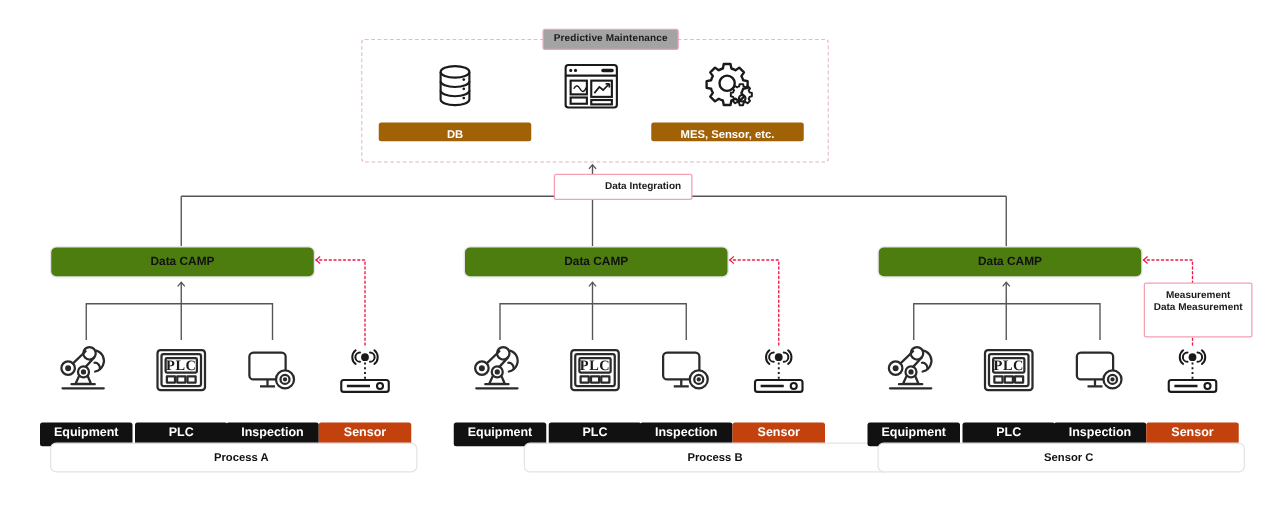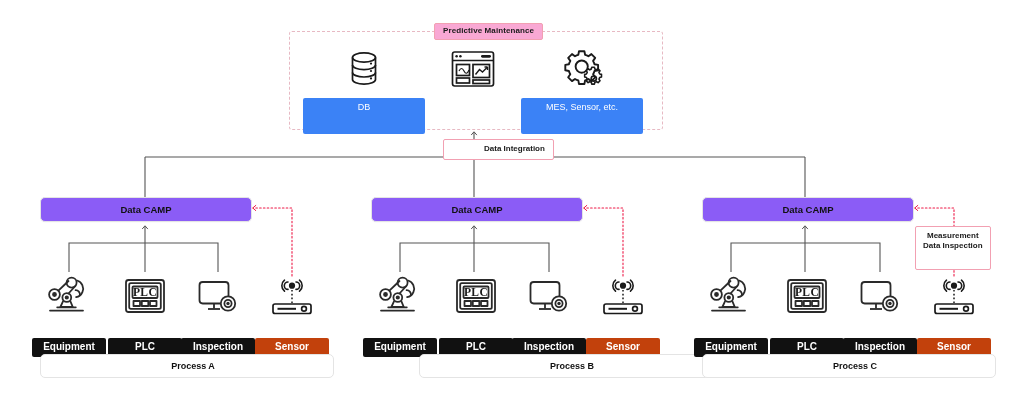--- a/index.html
+++ b/index.html
@@ -13,45 +13,45 @@
   #wires{position:absolute;left:0;top:0;width:1024px;height:407px;pointer-events:none;}
 
   
   .pm-panel{
     position:absolute;left:289px;top:31px;width:372px;height:97px;
     border:1px dashed #e7b9c3;border-radius:3px;background:#fff;
   }
   .pm-title{
     position:absolute;left:434px;top:23px;
     padding:3px 8px 4px;
-    border:1px solid #f2a0b2;border-radius:2px;background:#f9a8d4;
+    border:1px solid #f2a0b2;border-radius:2px;background:#a3a3a3;
     font-size:8px;font-weight:bold;color:#1a1a1a;letter-spacing:.1px;
     white-space:nowrap;line-height:1;
   }
   .pm-cell{position:absolute;top:46px;width:122px;text-align:center;}
   .pm-cell .ic{height:46px;display:flex;align-items:center;justify-content:center;}
   .blackbar{
-    margin-top:6px;background:#3b82f6;color:#fff;border-radius:2px;
-    font-size:9px;font-weight:normal;padding:5px 0 22px;line-height:1;white-space:nowrap;
+    margin-top:6px;background:#a16207;color:#fff;border-radius:2px;
+    font-size:9px;font-weight:bold;padding:5px 0 1px;line-height:1;white-space:nowrap;
   }
 
   
   .wire-chip{
     position:absolute;
     border:1px solid #f2a0b2;border-radius:2px;background:#fff;
     font-size:8px;font-weight:bold;color:#1a1a1a;line-height:1.25;
     padding:4px 8px 5px;white-space:nowrap;text-align:center;
   }
   #chip-di{left:443px;top:139px;padding-left:40px;}
   #chip-mdc{left:915px;top:226px;padding:4px 7px 18px;}
 
   
   .camp{
     position:absolute;top:197px;height:23px;
-    border:1px solid #e4e4e4;border-radius:5px;background:#8b5cf6;
+    border:1px solid #e4e4e4;border-radius:5px;background:#4d7c0f;
     display:flex;align-items:center;justify-content:center;
     font-size:9.5px;font-weight:bold;color:#111;
     box-shadow:0 1px 1px rgba(0,0,0,.02);
     text-align:center;
   }
 
   
   .process{
     position:absolute;top:354px;height:22px;
     border:1px solid #e4e4e4;border-radius:5px;background:#fff;
@@ -168,21 +168,21 @@
         </g>
       </svg>
     </div>
     <div class="blackbar">MES, Sensor, etc.</div>
   </div>
 
   <div class="wire-chip" id="chip-di">Data Integration</div>
 
   <div class="wire-chip" id="chip-mdc">
     <span>Measurement</span><br>
-    <span>Data Inspection</span>
+    <span>Data Measurement</span>
   </div>
 
   <div class="camp" style="left:40px;width:210px;">Data CAMP</div>
 
   <div class="node" style="left:32px;">
     <div class="ic">
       <svg width="50" height="46" viewBox="0 0 50 46">
         <g fill="none" stroke="#2a2a2a" stroke-width="1.8" stroke-linejoin="round" stroke-linecap="round">
           <circle cx="10.5" cy="20.5" r="5.4"></circle>
           <circle cx="10.5" cy="20.5" r="1.5" fill="#2a2a2a"></circle>
@@ -409,15 +409,15 @@
         <g fill="none" stroke="#1a1a1a" stroke-width="1.7" stroke-linejoin="round">
           <rect x="8" y="30" width="38" height="9.5" rx="2"></rect>
           <path d="M12.5,34.8 L31,34.8" stroke-width="2"></path>
           <circle cx="39" cy="34.8" r="2.4"></circle>
         </g>
       </svg>
     </div>
     <div class="nodebar red">Sensor</div>
   </div>
 
-  <div class="process" style="left:702px;width:280px;">Process C</div>
+  <div class="process" style="left:702px;width:280px;">Sensor C</div>
 
 </div>
 
 </body></html>

